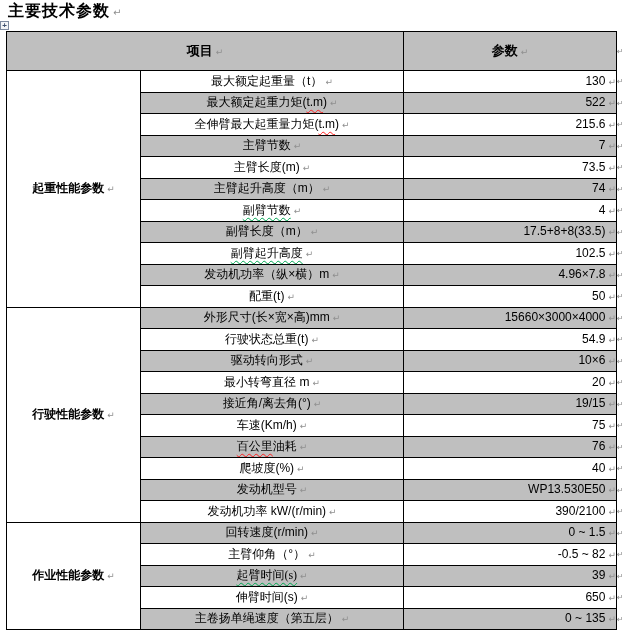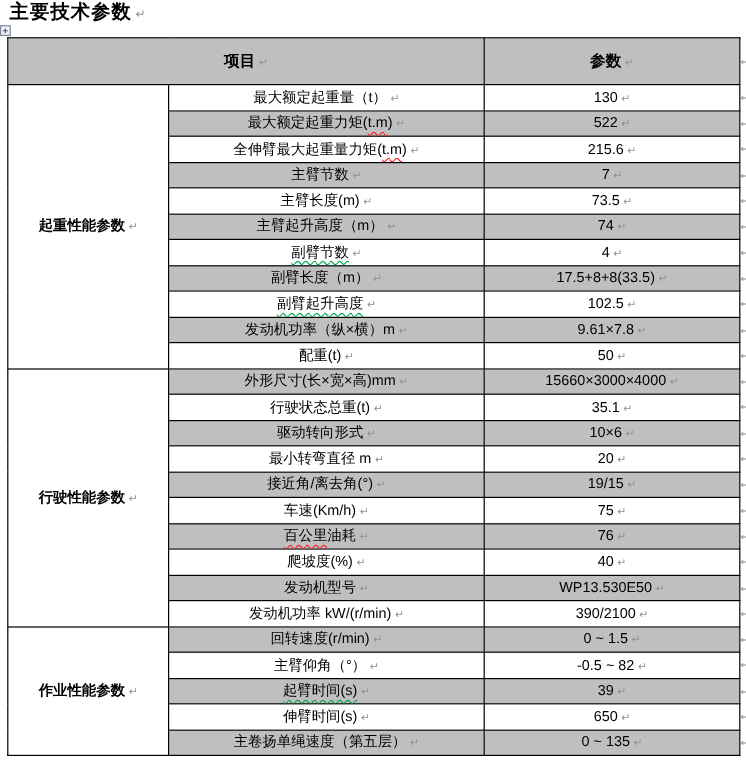--- a/index.html
+++ b/index.html
@@ -32,35 +32,36 @@
   table.spec thead th{
     height:38px;background:#bfbfbf;font-size:13px;font-weight:bold;
     text-align:center;
     margin-top:24px;
   }
   table.spec tbody tr{height:21.5px;}
   td.group-cell{
     background:#ffffff;text-align:center;font-weight:bold;font-size:13px;
   }
   td.label-cell{text-align:center;padding-left:4px;}
-  td.value-cell{text-align:center;}
+  td.value-cell{text-align:right;}
   .shaded{background:#bfbfbf;}
   .mark{
     color:#8f8f8f;font-size:9px;margin-left:3px;font-weight:normal;
     vertical-align:baseline;
   }
   .u-red{
     text-decoration:underline wavy #ff1f1f;
     text-decoration-thickness:1px;text-underline-offset:3px;
     text-decoration-skip-ink:none;
   }
   .u-green{
     text-decoration:underline wavy #00a651;
     text-decoration-thickness:1px;text-underline-offset:3px;
     text-decoration-skip-ink:none;
+    font-family:Liberation Serif, serif;
   }
   .row-end-marks{
     position:absolute;left:617px;top:31px;width:8px;
     display:flex;flex-direction:column;
   }
   .row-end-marks .row-end-mark{
     display:flex;align-items:center;justify-content:flex-start;
     color:#8f8f8f;font-size:8px;
   }
 </style>
@@ -116,34 +117,34 @@
       <tr>
         <td class="label-cell shaded"><span>副臂长度（m）</span><span class="mark">↵</span></td>
         <td class="value-cell shaded"><span>17.5+8+8(33.5)</span><span class="mark">↵</span></td>
       </tr>
       <tr>
         <td class="label-cell"><span class="u-green">副臂起升高度</span><span class="mark">↵</span></td>
         <td class="value-cell"><span>102.5</span><span class="mark">↵</span></td>
       </tr>
       <tr>
         <td class="label-cell shaded"><span>发动机功率（纵×横）m</span><span class="mark">↵</span></td>
-        <td class="value-cell shaded"><span>9.61×7.8</span><span class="mark">↵</span></td>
+        <td class="value-cell shaded"><span>4.96×7.8</span><span class="mark">↵</span></td>
       </tr>
       <tr>
         <td class="label-cell"><span>配重(t)</span><span class="mark">↵</span></td>
         <td class="value-cell"><span>50</span><span class="mark">↵</span></td>
       </tr>
       <tr>
         <td class="group-cell" rowspan="10"><span>行驶性能参数</span><span class="mark">↵</span></td>
         <td class="label-cell shaded"><span>外形尺寸(长×宽×高)mm</span><span class="mark">↵</span></td>
         <td class="value-cell shaded"><span>15660×3000×4000</span><span class="mark">↵</span></td>
       </tr>
       <tr>
         <td class="label-cell"><span>行驶状态总重(t)</span><span class="mark">↵</span></td>
-        <td class="value-cell"><span>35.1</span><span class="mark">↵</span></td>
+        <td class="value-cell"><span>54.9</span><span class="mark">↵</span></td>
       </tr>
       <tr>
         <td class="label-cell shaded"><span>驱动转向形式</span><span class="mark">↵</span></td>
         <td class="value-cell shaded"><span>10×6</span><span class="mark">↵</span></td>
       </tr>
       <tr>
         <td class="label-cell"><span>最小转弯直径 m</span><span class="mark">↵</span></td>
         <td class="value-cell"><span>20</span><span class="mark">↵</span></td>
       </tr>
       <tr>

